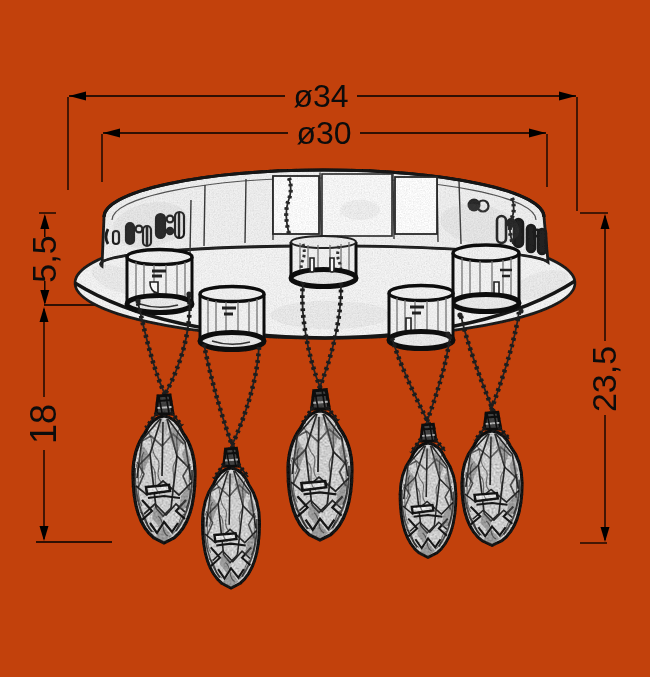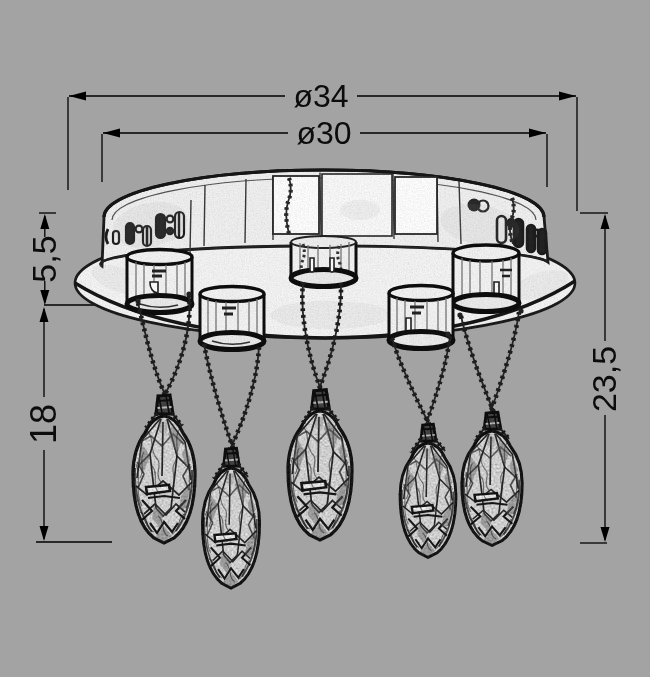--- a/index.html
+++ b/index.html
@@ -1,16 +1,16 @@
 <!DOCTYPE html>
 <html><head>
 <meta charset="utf-8">
 <style>
 html,body{margin:0;padding:0;background:#fff;}
-#wrap{width:650px;height:677px;position:relative;overflow:hidden;background:#a3a3a3;}
+#wrap{width:650px;height:677px;position:relative;overflow:hidden;background:#c2410c;}
 svg{display:block;}
 text{font-family:"Liberation Sans",sans-serif;fill:#0c0c0c;}
 </style>
 </head>
 <body>
 <div id="wrap">
 <svg width="650" height="677" viewBox="0 0 650 677">
 <defs>
 <filter id="gr" x="-5%" y="-5%" width="110%" height="110%">
 <feTurbulence type="fractalNoise" baseFrequency="0.75" numOctaves="2" seed="11" result="n"></feTurbulence>

